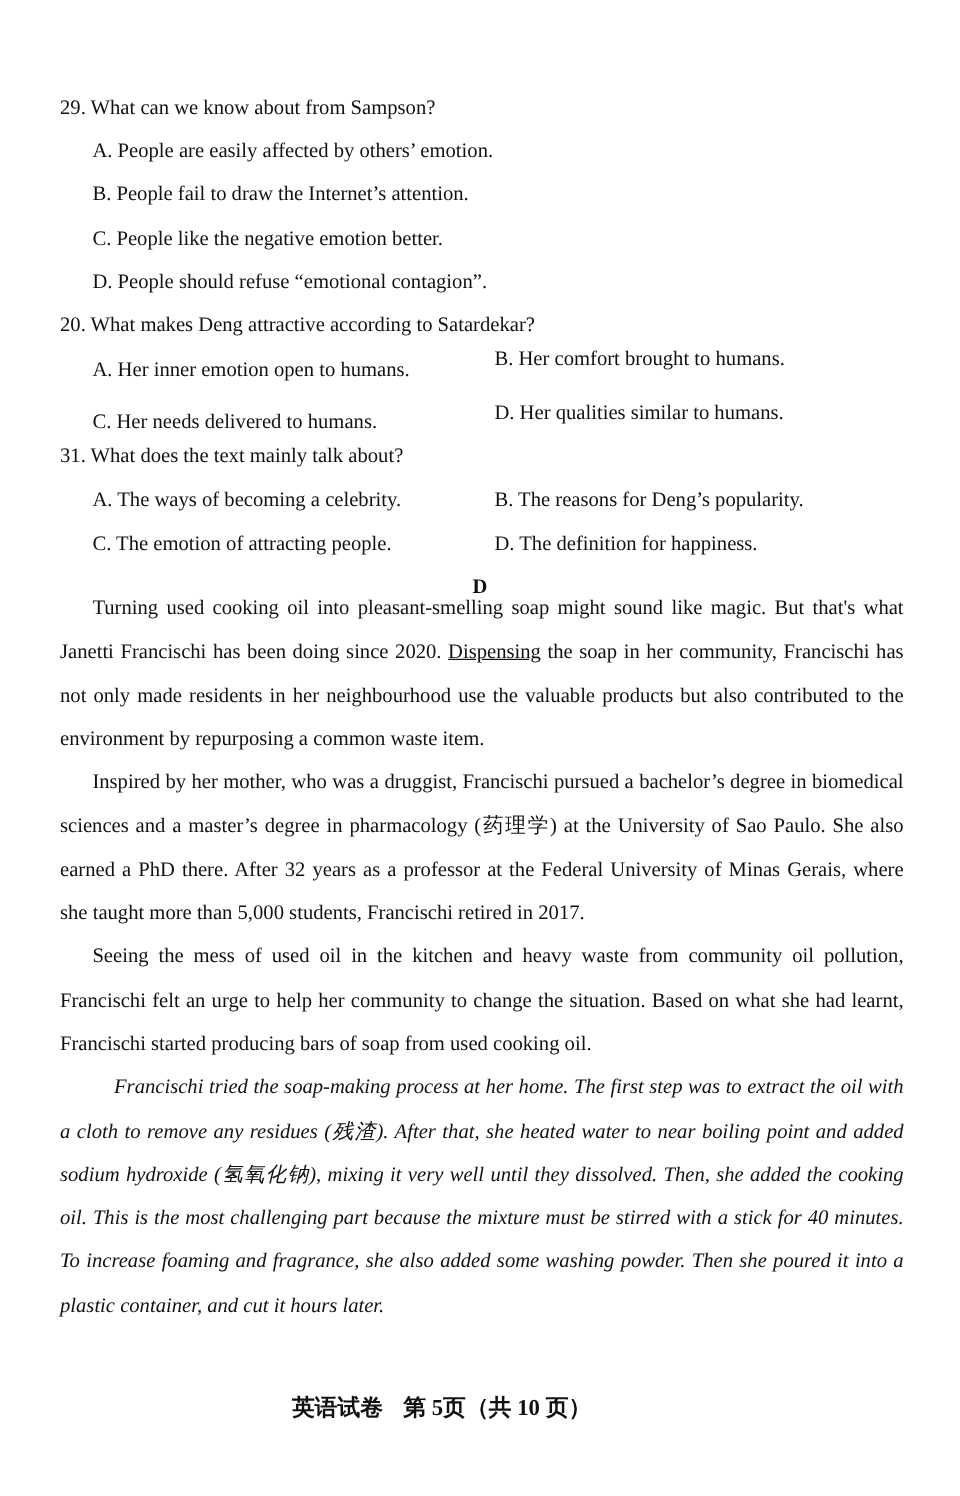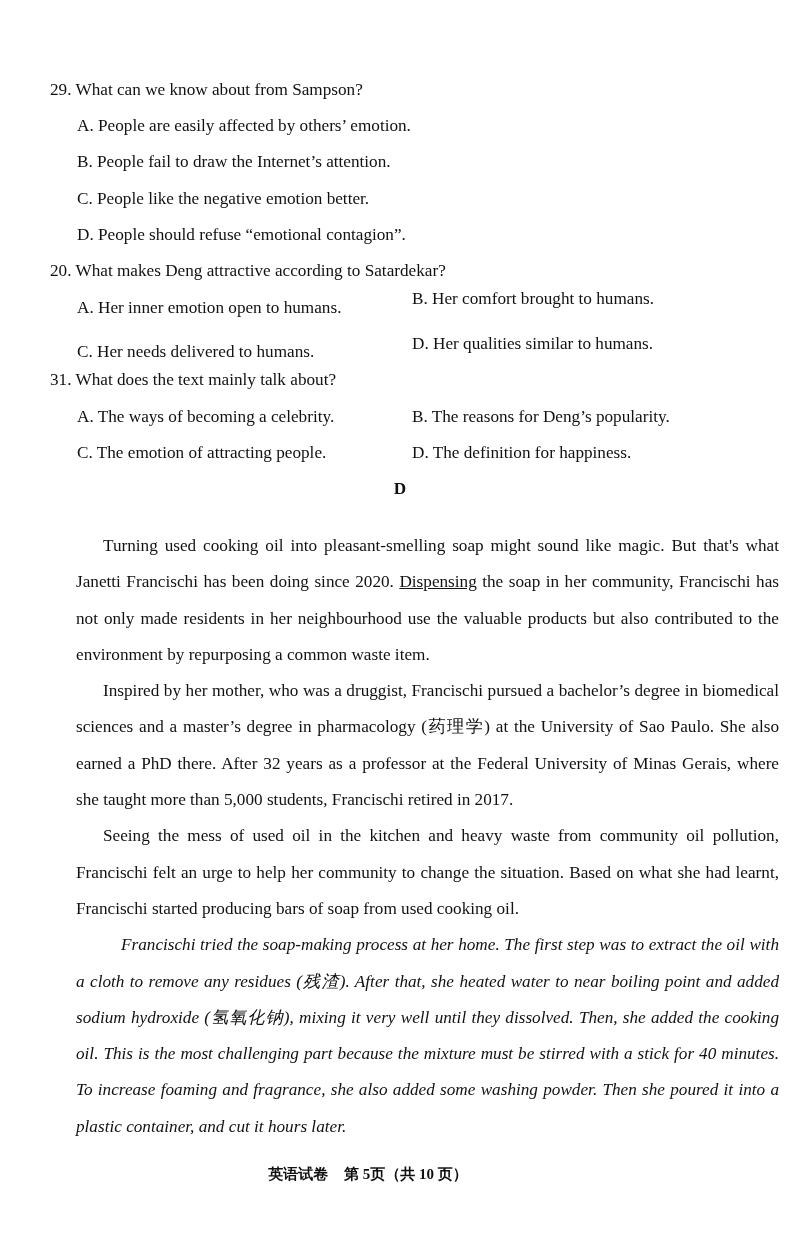--- a/index.html
+++ b/index.html
@@ -11,21 +11,21 @@
   }
   .line { position: absolute; white-space: nowrap; line-height: 22px; }
   .q { left: 50px; }
   .opt { left: 77px; }
   .opt2 { left: 412px; }
   .title-d { position: absolute; left: 0; width: 800px; text-align: center; font-weight: bold; line-height: 22px; }
   .para { position: absolute; left: 50px; width: 703px; text-align: justify; line-height: 36.3px; }
   .para p { margin: 0; text-indent: 27px; }
   .para p.indent-lg { text-indent: 45px; font-style: italic; }
   .u { text-decoration: underline; }
-  .footer { position: absolute; left: 0; width: 736px; top: 1163px; text-align: center; font-weight: bold; font-size: 15px; line-height: 22px; }
+  .footer { position: absolute; left: 0; width: 736px; top: 1163px; text-align: center; font-weight: bold; font-size: 19px; line-height: 22px; }
   .footer span { margin: 0 6px; }
 </style>
 </head>
 <body>
 
 <div class="line q" style="top:79px;">29. What can we know about from Sampson?</div>
 <div class="line opt" style="top:115px;">A. People are easily affected by others’ emotion.</div>
 <div class="line opt" style="top:151px;">B. People fail to draw the Internet’s attention.</div>
 <div class="line opt" style="top:188px;">C. People like the negative emotion better.</div>
 <div class="line opt" style="top:224px;">D. People should refuse “emotional contagion”.</div>
@@ -37,21 +37,21 @@
 <div class="line opt2" style="top:333px;">D. Her qualities similar to humans.</div>
 
 <div class="line q" style="top:369px;">31. What does the text mainly talk about?</div>
 <div class="line opt" style="top:406px;">A. The ways of becoming a celebrity.</div>
 <div class="line opt2" style="top:406px;">B. The reasons for Deng’s popularity.</div>
 <div class="line opt" style="top:442px;">C. The emotion of attracting people.</div>
 <div class="line opt2" style="top:442px;">D. The definition for happiness.</div>
 
 <div class="title-d" style="top:478px;">D</div>
 
-<div class="para" style="top:528px;margin-left:26px;">
+<div class="para" style="top:489px;">
   <p><span>Turning used cooking oil into pleasant-smelling soap might sound like magic. But that's what Janetti Francischi has been doing since 2020. </span><span class="u">Dispensing</span><span> the soap in her community, Francischi has not only made residents in her neighbourhood use the valuable products but also contributed to the environment by repurposing a common waste item.</span></p>
   <p>Inspired by her mother, who was a druggist, Francischi pursued a bachelor’s degree in biomedical sciences and a master’s degree in pharmacology (药理学)  at the University of Sao Paulo. She also earned a PhD there. After 32 years as a professor at the Federal University of Minas Gerais, where she taught more than 5,000 students, Francischi retired in 2017.</p>
   <p>Seeing the mess of used oil in the kitchen and heavy waste from community oil pollution, Francischi felt an urge to help her community to change the situation. Based on what she had learnt, Francischi started producing bars of soap from used cooking oil.</p>
   <p class="indent-lg">Francischi tried the soap-making process at her home. The first step was to extract the oil with a cloth to remove any residues (残渣). After that, she heated water to near boiling point and added sodium hydroxide (氢氧化钠), mixing it very well until they dissolved. Then, she added the cooking oil. This is the most challenging part because the mixture must be stirred with a stick for 40 minutes. To increase foaming and fragrance, she also added some washing powder. Then she poured it into a plastic container, and cut it hours later.</p>
 </div>
 
 <div class="footer">
   <span>英语试卷</span>
   <span>第 5页（共 10  页）</span>
 </div>

